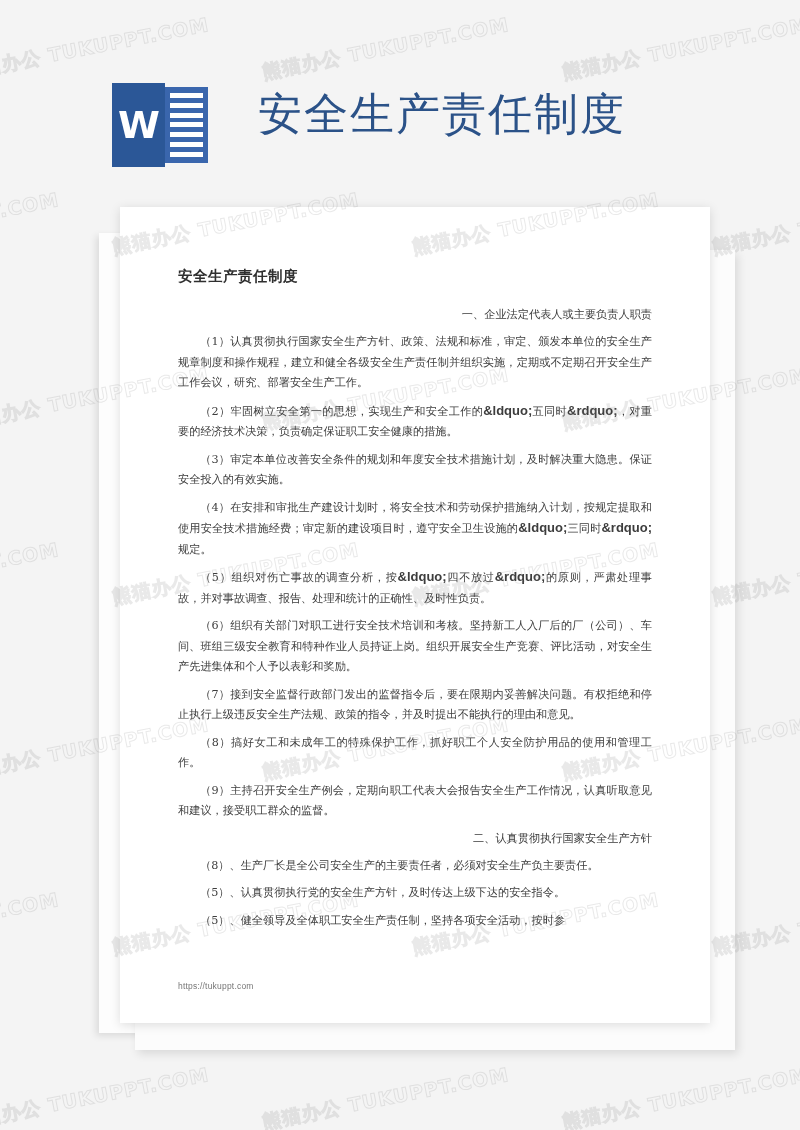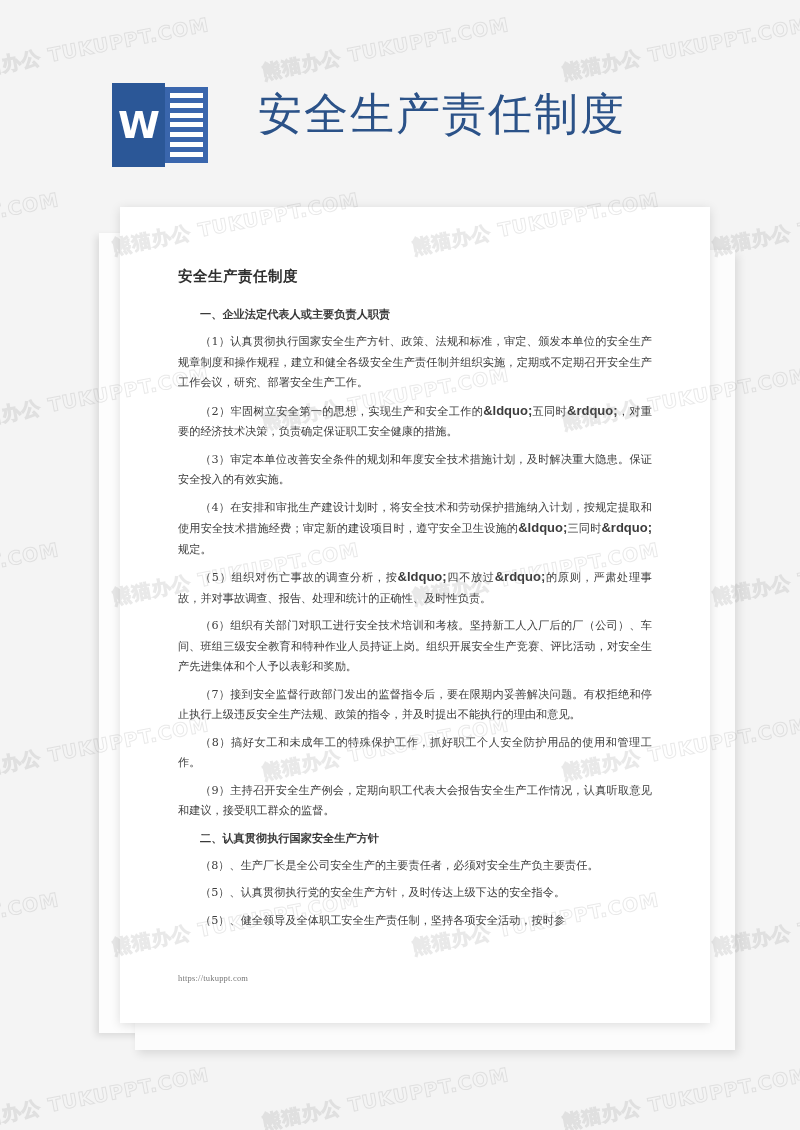--- a/index.html
+++ b/index.html
@@ -166,43 +166,44 @@
     font-weight: 600;
     margin-bottom: 18px;
     letter-spacing: 0.5px;
   }
 
   .sect-head {
     font-family: "DejaVu Serif", "Liberation Serif", serif;
     font-size: 11.2px;
     line-height: 19px;
     color: #3a3a3a;
-    font-weight: 700;
+    font-weight: 400;
     text-indent: 22px;
     margin-bottom: 8px;
+    text-align: right;
   }
 
   .para {
     font-family: "DejaVu Serif", "Liberation Serif", serif;
     font-size: 11.2px;
     line-height: 20.5px;
     color: #3d3d3d;
     text-indent: 22px;
     margin-bottom: 7px;
     text-align: justify;
     text-justify: inter-ideograph;
     word-break: break-all;
   }
   .para b { font-weight: 700; font-family: Liberation Sans, sans-serif; font-size: 13px; }
 
   .footer-url {
     position: absolute;
     left: 58px;
-    bottom: 40px;
-    font-family: Liberation Serif, serif;
+    bottom: 32px;
+    font-family: Liberation Sans, sans-serif;
     font-size: 8.5px;
     color: #777777;
     letter-spacing: 0.2px;
   }
 </style>
 </head>
 <body>
 
 <div id="stage">
 

